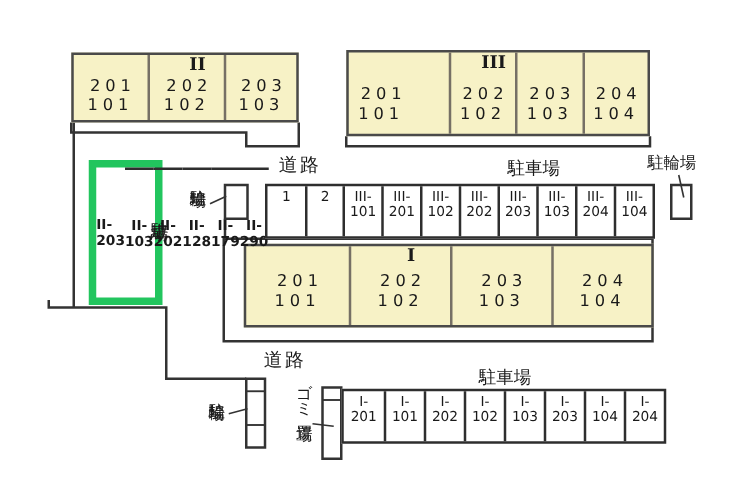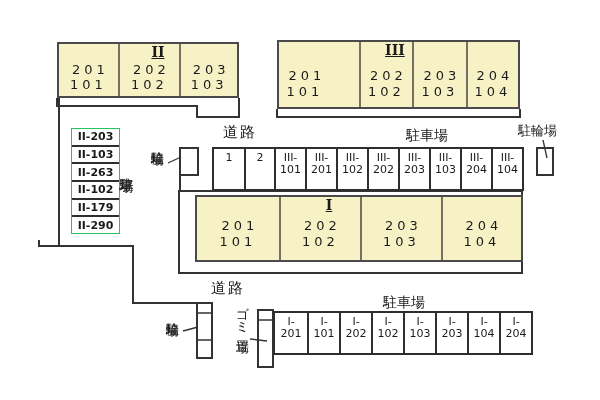--- a/index.html
+++ b/index.html
@@ -13,37 +13,37 @@
     position:absolute;display:flex;background:#F7F2C6;
     border:2px solid #4a4a4a;box-sizing:border-box;
   }
   .bcell{
     position:relative;display:flex;flex-direction:column;justify-content:center;align-items:center;
     box-sizing:border-box;
   }
   .bcell + .bcell{border-left:2px solid #767065;}
   .blabel{
     position:absolute;top:1px;left:17px;right:0;text-align:center;
-    font-family:"DejaVu Serif","Liberation Serif",serif;font-size:14px;font-weight:700;line-height:1;text-decoration:underline;
+    font-family:"DejaVu Serif","Liberation Serif",serif;font-size:14px;font-weight:700;line-height:1;
   }
   .units{text-align:center;font-size:13px;line-height:1.18;letter-spacing:4px;text-indent:4px;white-space:nowrap;}
   
   .prow{position:absolute;display:flex;border:2px solid #2e2e2e;box-sizing:content-box;background:#fff;}
   .pcell{
     box-sizing:border-box;padding-top:3px;text-align:center;
     font-size:11px;line-height:1.1;white-space:nowrap;
   }
   .pcell + .pcell{border-left:2px solid #2e2e2e;}
   
-  .stack{position:absolute;display:flex;flex-direction:column;border:1px solid #22c55e;box-sizing:content-box;background:#fff;}
+  .stack{position:absolute;display:flex;flex-direction:row;border:6px solid #22c55e;box-sizing:content-box;background:#fff;}
   .scell{
     flex:1;display:flex;align-items:center;justify-content:center;
     font-size:11px;font-weight:600;letter-spacing:0px;box-sizing:border-box;
   }
-  .scell + .scell{border-top:2px solid #2e2e2e;}
+  .scell + .scell{border-top:2px solid #2e2e2e;text-align:center;}
   
   .lbl{position:absolute;font-weight:400;line-height:1;white-space:nowrap;text-align:center;}
   .vert{writing-mode:vertical-rl;text-orientation:upright;letter-spacing:1px;}
   svg{position:absolute;left:0;top:0;}
 </style>
 </head>
 <body>
 
 <div id="canvas">
 
@@ -116,22 +116,22 @@
       <div class="units"><span>203</span><br><span>103</span></div>
     </div>
     <div class="bcell" style="width:81px;padding-top:10px;">
       <div class="units"><span>204</span><br><span>104</span></div>
     </div>
   </div>
 
   <div class="stack" style="left:71px;top:128px;width:47px;height:104px;">
     <div class="scell">II-203</div>
     <div class="scell">II-103</div>
-    <div class="scell">II-263</div>
-    <div class="scell">II-102</div>
+    <div class="scell">II-202</div>
+    <div class="scell">II-128</div>
     <div class="scell">II-179</div>
     <div class="scell">II-290</div>
   </div>
 
   <div class="prow" style="left:212px;top:147px;height:40px;">
     <div class="pcell" style="width:30px;"><span>1</span></div>
     <div class="pcell" style="width:30px;"><span>2</span></div>
     <div class="pcell" style="width:31px;"><span>III-</span><br><span>101</span></div>
     <div class="pcell" style="width:31px;"><span>III-</span><br><span>201</span></div>
     <div class="pcell" style="width:31px;"><span>III-</span><br><span>102</span></div>

